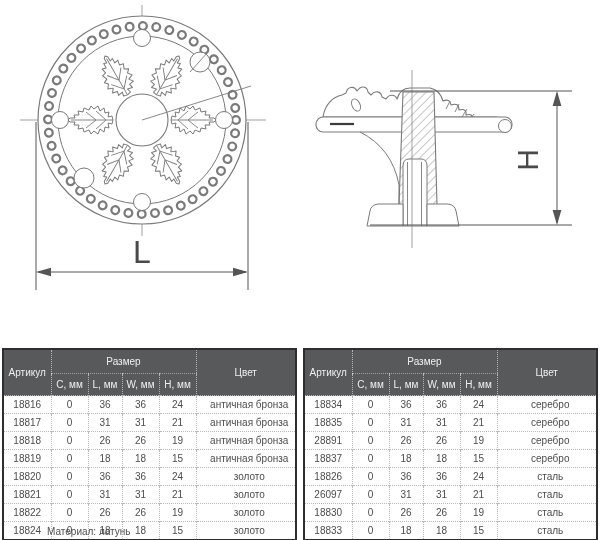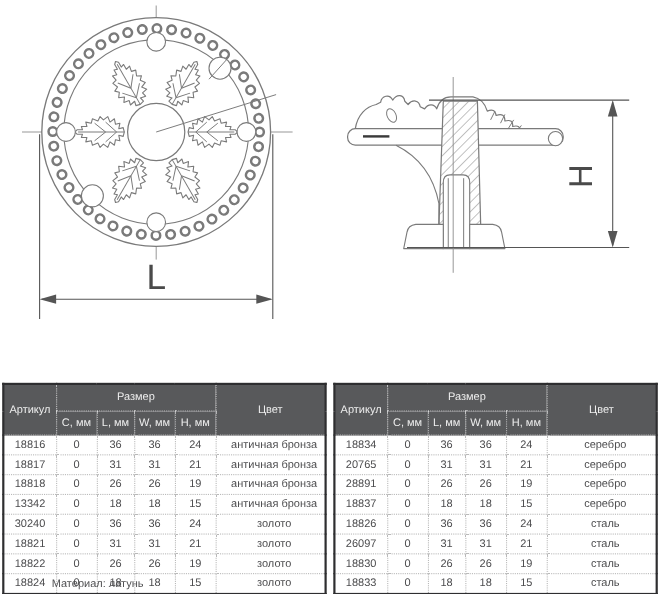--- a/index.html
+++ b/index.html
@@ -186,29 +186,29 @@
         </tr>
           <tr>
           <td>18818</td>
           <td>0</td>
           <td>26</td>
           <td>26</td>
           <td>19</td>
           <td class="cell-color">античная бронза</td>
         </tr>
           <tr>
-          <td>13342</td>
+          <td>18819</td>
           <td>0</td>
           <td>18</td>
           <td>18</td>
           <td>15</td>
           <td class="cell-color">античная бронза</td>
         </tr>
           <tr>
-          <td>30240</td>
+          <td>18820</td>
           <td>0</td>
           <td>36</td>
           <td>36</td>
           <td>24</td>
           <td class="cell-color">золото</td>
         </tr>
           <tr>
           <td>18821</td>
           <td>0</td>
           <td>31</td>
@@ -260,21 +260,21 @@
       <tbody>
           <tr>
           <td>18834</td>
           <td>0</td>
           <td>36</td>
           <td>36</td>
           <td>24</td>
           <td class="cell-color">серебро</td>
         </tr>
           <tr>
-          <td>20765</td>
+          <td>18835</td>
           <td>0</td>
           <td>31</td>
           <td>31</td>
           <td>21</td>
           <td class="cell-color">серебро</td>
         </tr>
           <tr>
           <td>28891</td>
           <td>0</td>
           <td>26</td>

